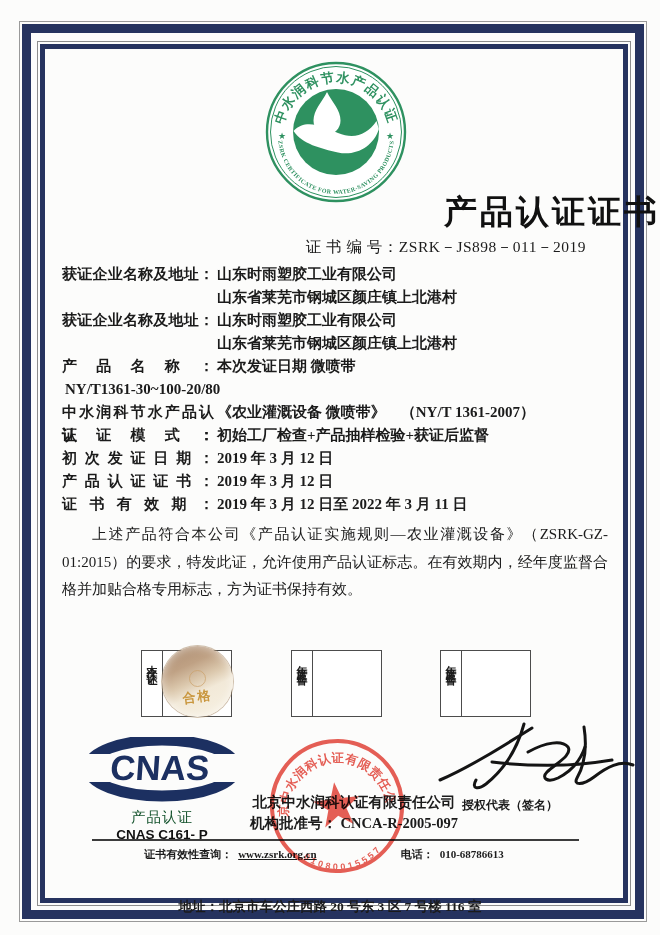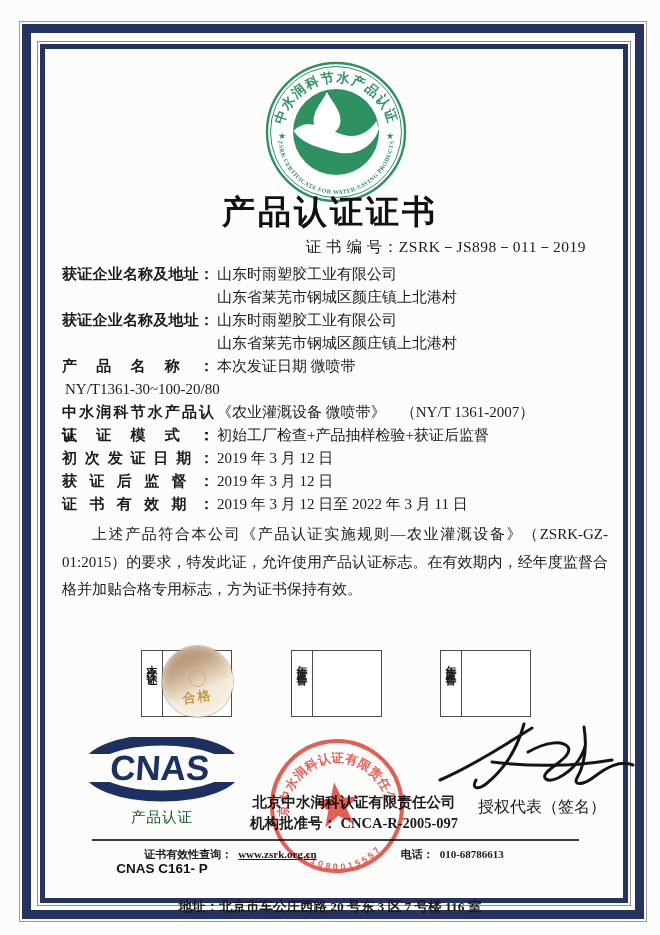--- a/index.html
+++ b/index.html
@@ -17,47 +17,47 @@
     outline:1px solid #9a9a9a;outline-offset:2px;
   }
   .frame-inner{
     left:40px;top:44px;right:32px;bottom:32px;
     border:5px solid #26335f;
     outline:1px solid #8d8d8d;outline-offset:2px;
   }
   
   .seal{left:262px;top:58px;width:148px;height:148px;}
   
-  .title{left:0;right:0;top:190px;text-align:center;font-size:33px;font-weight:bold;letter-spacing:3px;color:#111;}
+  .title{left:0;right:0;top:190px;text-align:right;font-size:33px;font-weight:bold;letter-spacing:3px;color:#111;}
   .certno{top:237px;right:74px;font-size:15.5px;font-weight:normal;letter-spacing:.5px;}
   
   .fields{left:62px;top:263px;width:545px;}
   .frow{display:flex;height:23px;line-height:23px;font-size:15px;}
   .flabel{display:inline-block;width:152px;font-weight:bold;text-align:justify;text-align-last:justify;flex:0 0 152px;}
-  .fvalue{font-weight:400;white-space:nowrap;padding-left:3px;}
+  .fvalue{font-weight:700;white-space:nowrap;padding-left:3px;}
   
   .statement{left:62px;top:521px;width:546px;font-size:15px;line-height:27.5px;text-indent:2em;text-align:justify;font-weight:500;}
   
   .mbox{top:650px;width:89px;height:65px;border:1.5px solid #4c4c4c;display:flex;background:#fff;}
   .mbox .vlab{width:20px;border-right:1.5px solid #4c4c4c;writing-mode:vertical-rl;text-orientation:upright;font-size:11px;letter-spacing:3px;padding-top:5px;text-align:start;line-height:20px;font-weight:600;}
   .box1{left:141px;} .box2{left:291px;} .box3{left:440px;}
   .sticker{left:162px;top:646px;width:71px;height:71px;border-radius:50%;
     background:linear-gradient(155deg,#a98a6f 0%,#bfa184 30%,#dcc9ae 48%,#f2e9d8 62%,#f8f2e4 100%);
     box-shadow:0 0 0 1px rgba(170,140,105,.55), inset 0 0 10px rgba(255,255,255,.6);}
   .sticker .ring{position:absolute;left:27px;top:24px;width:15px;height:15px;border:1px solid #caa068;border-radius:50%;opacity:.7;}
   .sticker .stext{position:absolute;left:0;right:0;top:42px;text-align:center;font-size:13px;font-weight:bold;color:#c9973f;transform:rotate(-8deg);letter-spacing:2px;}
   
   .cnas{left:78px;top:737px;width:168px;text-align:center;}
   .cnas-sub1{margin-top:1px;font-size:14.5px;font-weight:normal;color:#14532d;letter-spacing:1px;}
-  .cnas-sub2{font-size:13.5px;font-weight:bold;font-family:"Liberation Sans","DejaVu Sans",sans-serif;color:#111;margin-top:34px;}
+  .cnas-sub2{font-size:13.5px;font-weight:bold;font-family:"Liberation Sans","DejaVu Sans",sans-serif;color:#111;}
   .issuer{left:236px;top:792px;width:236px;text-align:center;z-index:2;}
   .issuer div{font-size:14.5px;font-weight:bold;line-height:21px;white-space:nowrap;}
   .stamp{left:264px;top:733px;width:146px;height:146px;opacity:.82;mix-blend-mode:multiply;z-index:5;}
   .sig{left:434px;top:720px;width:212px;height:82px;z-index:3;}
-  .sig-label{left:462px;top:797px;font-size:16px;font-weight:normal;margin-left:16px;}
+  .sig-label{left:462px;top:797px;font-size:12px;font-weight:bold;}
   
   .footer-rule{left:92px;top:839px;width:487px;height:2px;background:#3c3c3c;}
   .footer-line{left:0;right:12px;top:847px;text-align:center;font-size:11px;font-weight:bold;white-space:nowrap;}
   .footer-line .url{text-decoration:underline;margin-right:84px;}
   .footer-line .qlabel{margin-right:6px;}
   .footer-line .plabel{margin-right:6px;}
   .address-line{left:0;right:0;top:882px;text-align:center;font-size:13.5px;font-weight:bold;margin-top:16px;}
 </style>
 </head>
 <body>
@@ -120,21 +120,21 @@
     </div>
   <div class="frow">
       <span class="flabel">认证模式：</span>
       <span class="fvalue">初始工厂检查+产品抽样检验+获证后监督</span>
     </div>
   <div class="frow">
       <span class="flabel">初次发证日期：</span>
       <span class="fvalue">2019 年 3 月 12 日</span>
     </div>
   <div class="frow">
-      <span class="flabel">获证后监督：</span>
+      <span class="flabel">产品认证证书：</span>
       <span class="fvalue">2019 年 3 月 12 日</span>
     </div>
   <div class="frow">
       <span class="flabel">证书有效期：</span>
       <span class="fvalue">2019 年 3 月 12 日至 2022 年 3 月 11 日</span>
     </div>
 </div>
 
 <div class="abs statement">上述产品符合本公司《产品认证实施规则—农业灌溉设备》（ZSRK-GZ- 01:2015）的要求，特发此证，允许使用产品认证标志。在有效期内，经年度监督合格并加贴合格专用标志，方为证书保持有效。</div>
 

